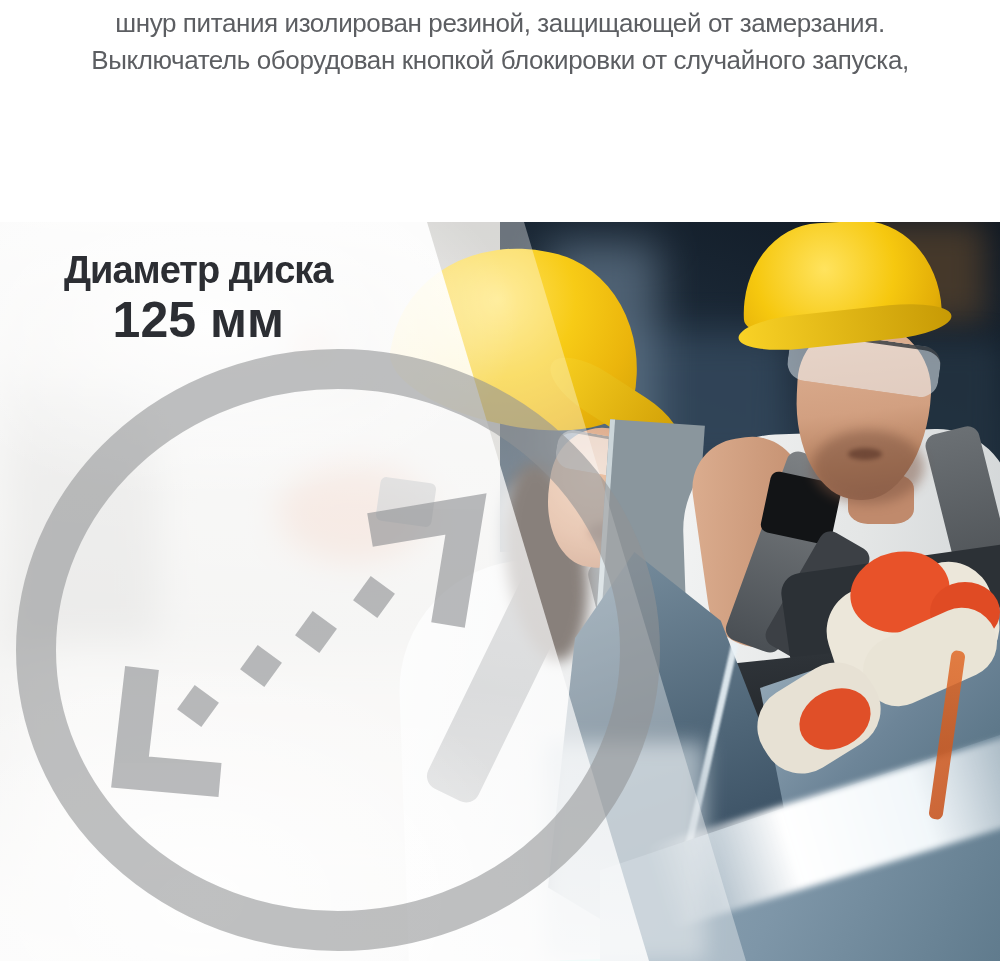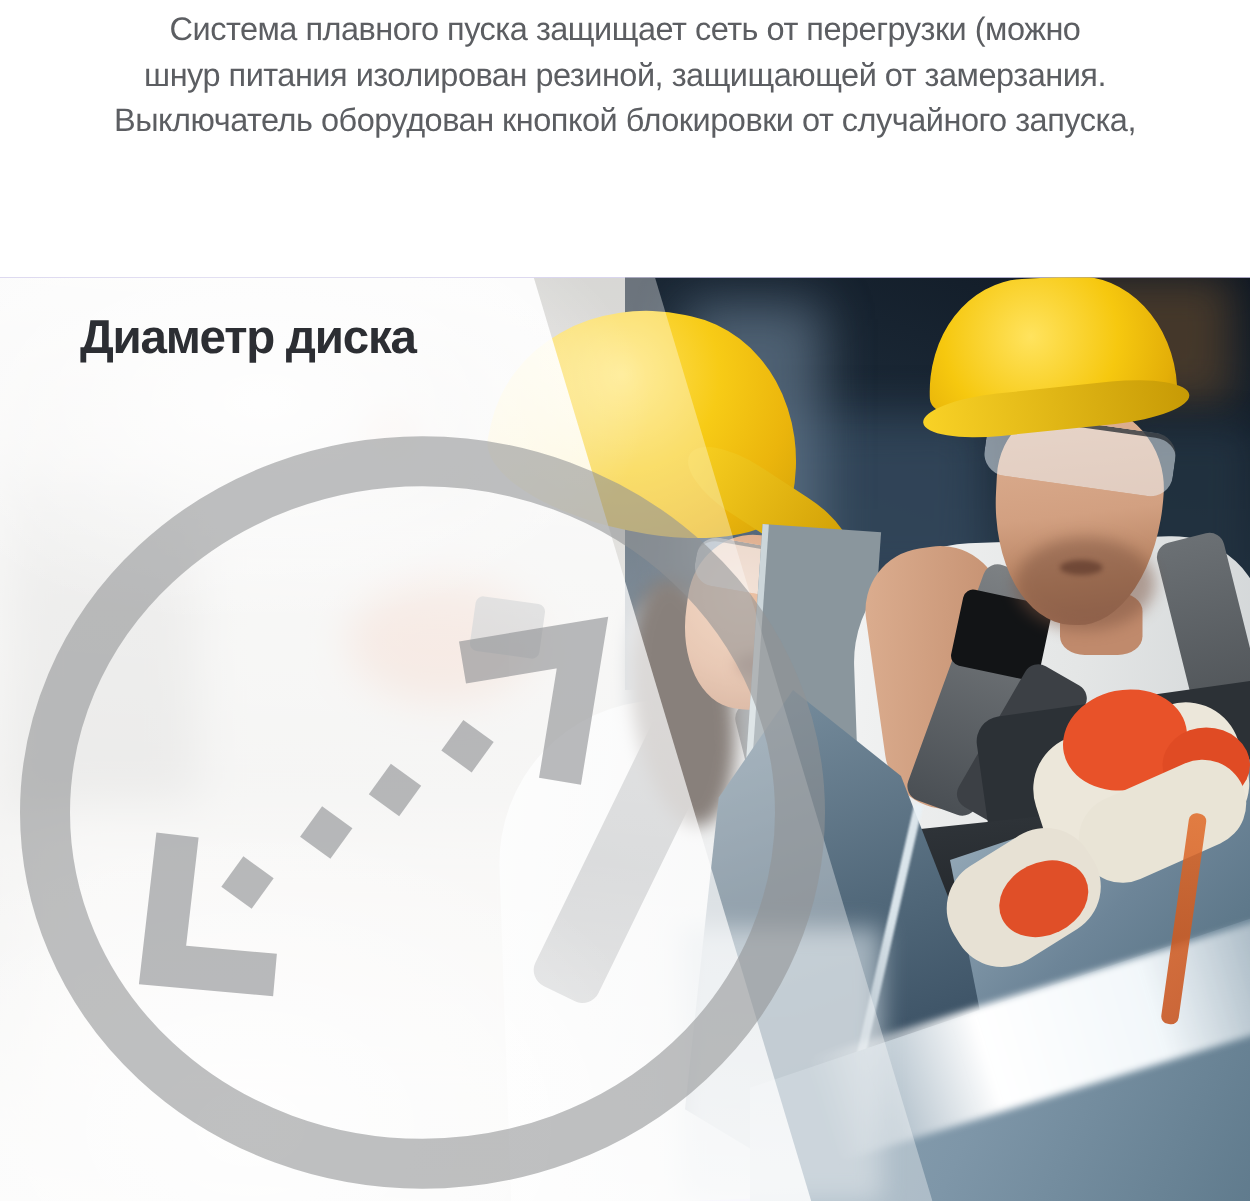--- a/index.html
+++ b/index.html
@@ -6,21 +6,21 @@
   .stage{position:relative;width:1000px;height:961px;overflow:hidden;background:#ffffff;
          font-family:"Liberation Sans", sans-serif;}
   
   .header{position:absolute;top:0;left:0;width:1000px;text-align:center;z-index:5;}
   .title{margin:0;padding-top:2px;font-size:46px;font-weight:700;letter-spacing:-2px;
          line-height:1.12;color:#27292e;}
   .desc{margin-top:5px;font-size:26px;line-height:36.5px;letter-spacing:-0.4px;
         color:#5c5e62;font-weight:400;}
   
   .photo{position:absolute;top:222px;left:0;width:1000px;height:739px;overflow:hidden;
-         background:#c4b5fd;text-align:center;}
+         background:#5eead4;text-align:center;}
   .photo *{position:absolute;}
   .l{display:block;}
   
   .bg-left{left:0;top:0;width:560px;height:739px;
     background:linear-gradient(180deg,#c2c1bd 0%,#d8d7d2 40%,#cbcac6 72%,#d4d3cf 100%);}
   .rack1{left:8px;top:150px;width:150px;height:280px;background:#8e8d88;filter:blur(18px);opacity:.65;}
   .rack2{left:160px;top:40px;width:230px;height:140px;background:#a09a90;filter:blur(20px);opacity:.6;}
   .rack3{left:20px;top:60px;width:160px;height:90px;background:#b4ada1;filter:blur(18px);opacity:.6;}
   .floor{left:30px;top:430px;width:430px;height:240px;background:#e4e2dd;filter:blur(26px);opacity:.9;}
   .orange1{left:278px;top:240px;width:150px;height:100px;background:#cf5a25;filter:blur(16px);
@@ -157,21 +157,20 @@
   
   .dia-icon{left:0;top:0;width:1000px;height:739px;z-index:4;pointer-events:none;}
 </style>
 </head>
 <body>
 
 <div class="stage">
 
   <div class="header">
     <div class="desc">
-      <div>Система плавного пуска защищает сеть от перегрузки (можно</div>
       <div>шнур питания изолирован резиной, защищающей от замерзания.</div>
       <div>Выключатель оборудован кнопкой блокировки от случайного запуска,</div>
     </div>
   </div>
 
   <div class="photo">
 
     <div class="l bg-left"></div>
     <div class="l rack1"></div>
     <div class="l rack2"></div>
@@ -255,15 +254,16 @@
           <rect x="-15" y="-15" width="30" height="30" transform="translate(198 484) rotate(36)"></rect>
           <rect x="-15" y="-15" width="30" height="30" transform="translate(261 444) rotate(36)"></rect>
           <rect x="-15" y="-15" width="30" height="30" transform="translate(316 410) rotate(36)"></rect>
           <rect x="-15" y="-15" width="30" height="30" transform="translate(374 375) rotate(36)"></rect>
         </g>
       </g>
     </svg>
 
     <div class="spec" style="position:absolute;">
       <span class="spec-label">Диаметр диска</span>
+      <span class="spec-value">125 мм</span>
     </div>
   </div>
 </div>
 
 </body></html>

